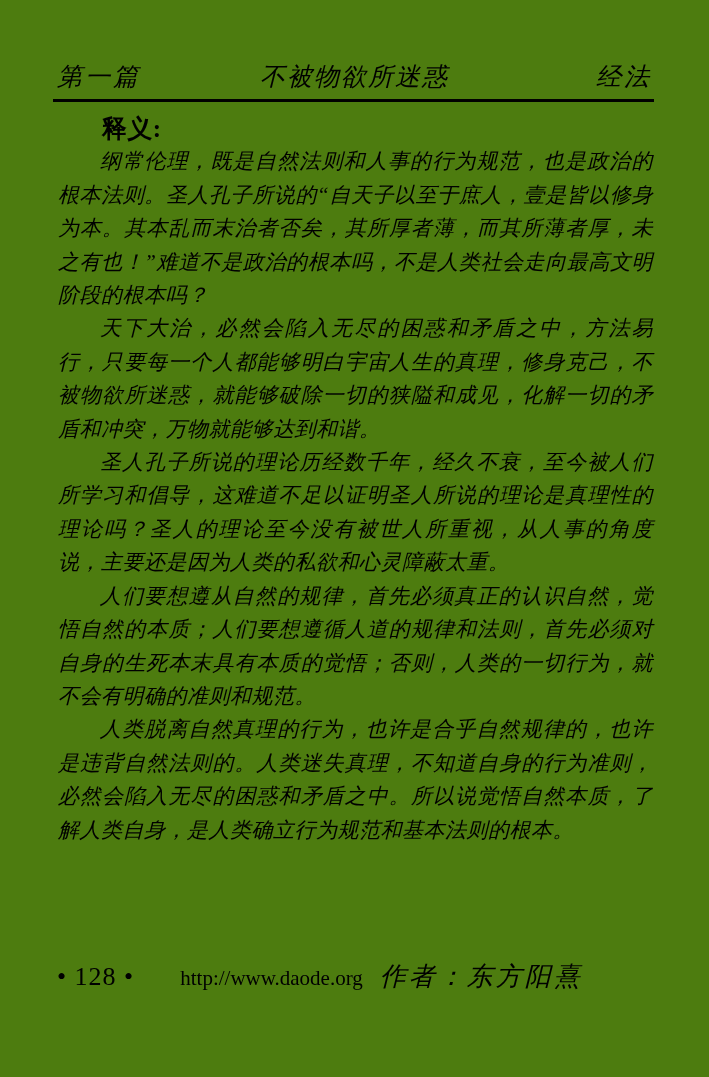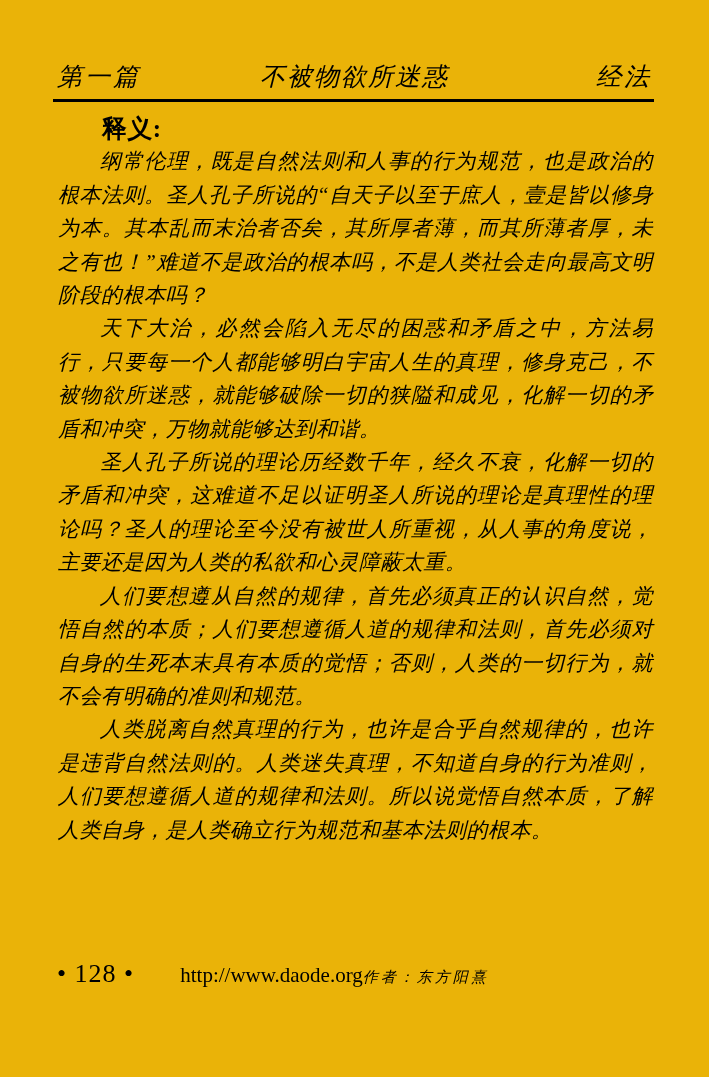--- a/index.html
+++ b/index.html
@@ -4,21 +4,21 @@
 <style>
   html, body {
     margin: 0;
     padding: 0;
     background: #ffffff;
   }
   .page {
     position: relative;
     width: 709px;
     height: 1077px;
-    background: #eab308;
+    background: #4d7c0f;
     color: #000000;
     font-family: "Liberation Serif", "DejaVu Serif", serif;
     overflow: hidden;
   }
   
   .header {
     position: absolute;
     top: 60px;
     left: 57px;
     right: 57px;
@@ -82,21 +82,22 @@
     font-size: 26px;
     letter-spacing: 1px;
   }
   .footer .site-url {
     margin-left: 46px;
     font-size: 21px;
     color: #000000;
     text-decoration: none;
   }
   .footer .author {
-    font-size: 15px;
+    margin-left: 17px;
+    font-size: 26px;
     font-style: italic;           
     letter-spacing: 3px;
   }
 </style>
 </head>
 <body>
 
 <div class="page">
 
   <div class="header">
@@ -104,23 +105,23 @@
     <span class="center">不被物欲所迷惑</span>
     <span class="right">经法</span>
   </div>
 
   <div class="header-rule"></div>
 
   <div class="body-text">
     <h2 class="body-heading">释义:</h2>
     <p>纲常伦理，既是自然法则和人事的行为规范，也是政治的根本法则。圣人孔子所说的“自天子以至于庶人，壹是皆以修身为本。其本乱而末治者否矣，其所厚者薄，而其所薄者厚，未之有也！”难道不是政治的根本吗，不是人类社会走向最高文明阶段的根本吗？</p>
     <p>天下大治，必然会陷入无尽的困惑和矛盾之中，方法易行，只要每一个人都能够明白宇宙人生的真理，修身克己，不被物欲所迷惑，就能够破除一切的狭隘和成见，化解一切的矛盾和冲突，万物就能够达到和谐。</p>
-    <p>圣人孔子所说的理论历经数千年，经久不衰，化解一切的矛盾和冲突，这难道不足以证明圣人所说的理论是真理性的理论吗？圣人的理论至今没有被世人所重视，从人事的角度说，主要还是因为人类的私欲和心灵障蔽太重。</p>
+    <p>圣人孔子所说的理论历经数千年，经久不衰，至今被人们所学习和倡导，这难道不足以证明圣人所说的理论是真理性的理论吗？圣人的理论至今没有被世人所重视，从人事的角度说，主要还是因为人类的私欲和心灵障蔽太重。</p>
     <p>人们要想遵从自然的规律，首先必须真正的认识自然，觉悟自然的本质；人们要想遵循人道的规律和法则，首先必须对自身的生死本末具有本质的觉悟；否则，人类的一切行为，就不会有明确的准则和规范。</p>
-    <p>人类脱离自然真理的行为，也许是合乎自然规律的，也许是违背自然法则的。人类迷失真理，不知道自身的行为准则，人们要想遵循人道的规律和法则。所以说觉悟自然本质，了解人类自身，是人类确立行为规范和基本法则的根本。</p>
+    <p>人类脱离自然真理的行为，也许是合乎自然规律的，也许是违背自然法则的。人类迷失真理，不知道自身的行为准则，必然会陷入无尽的困惑和矛盾之中。所以说觉悟自然本质，了解人类自身，是人类确立行为规范和基本法则的根本。</p>
   </div>
 
   <div class="footer">
     <span class="page-num">• 128 •</span>
     <a class="site-url">http://www.daode.org</a>
     <span class="author">作者：东方阳熹</span>
   </div>
 
 </div>
 

